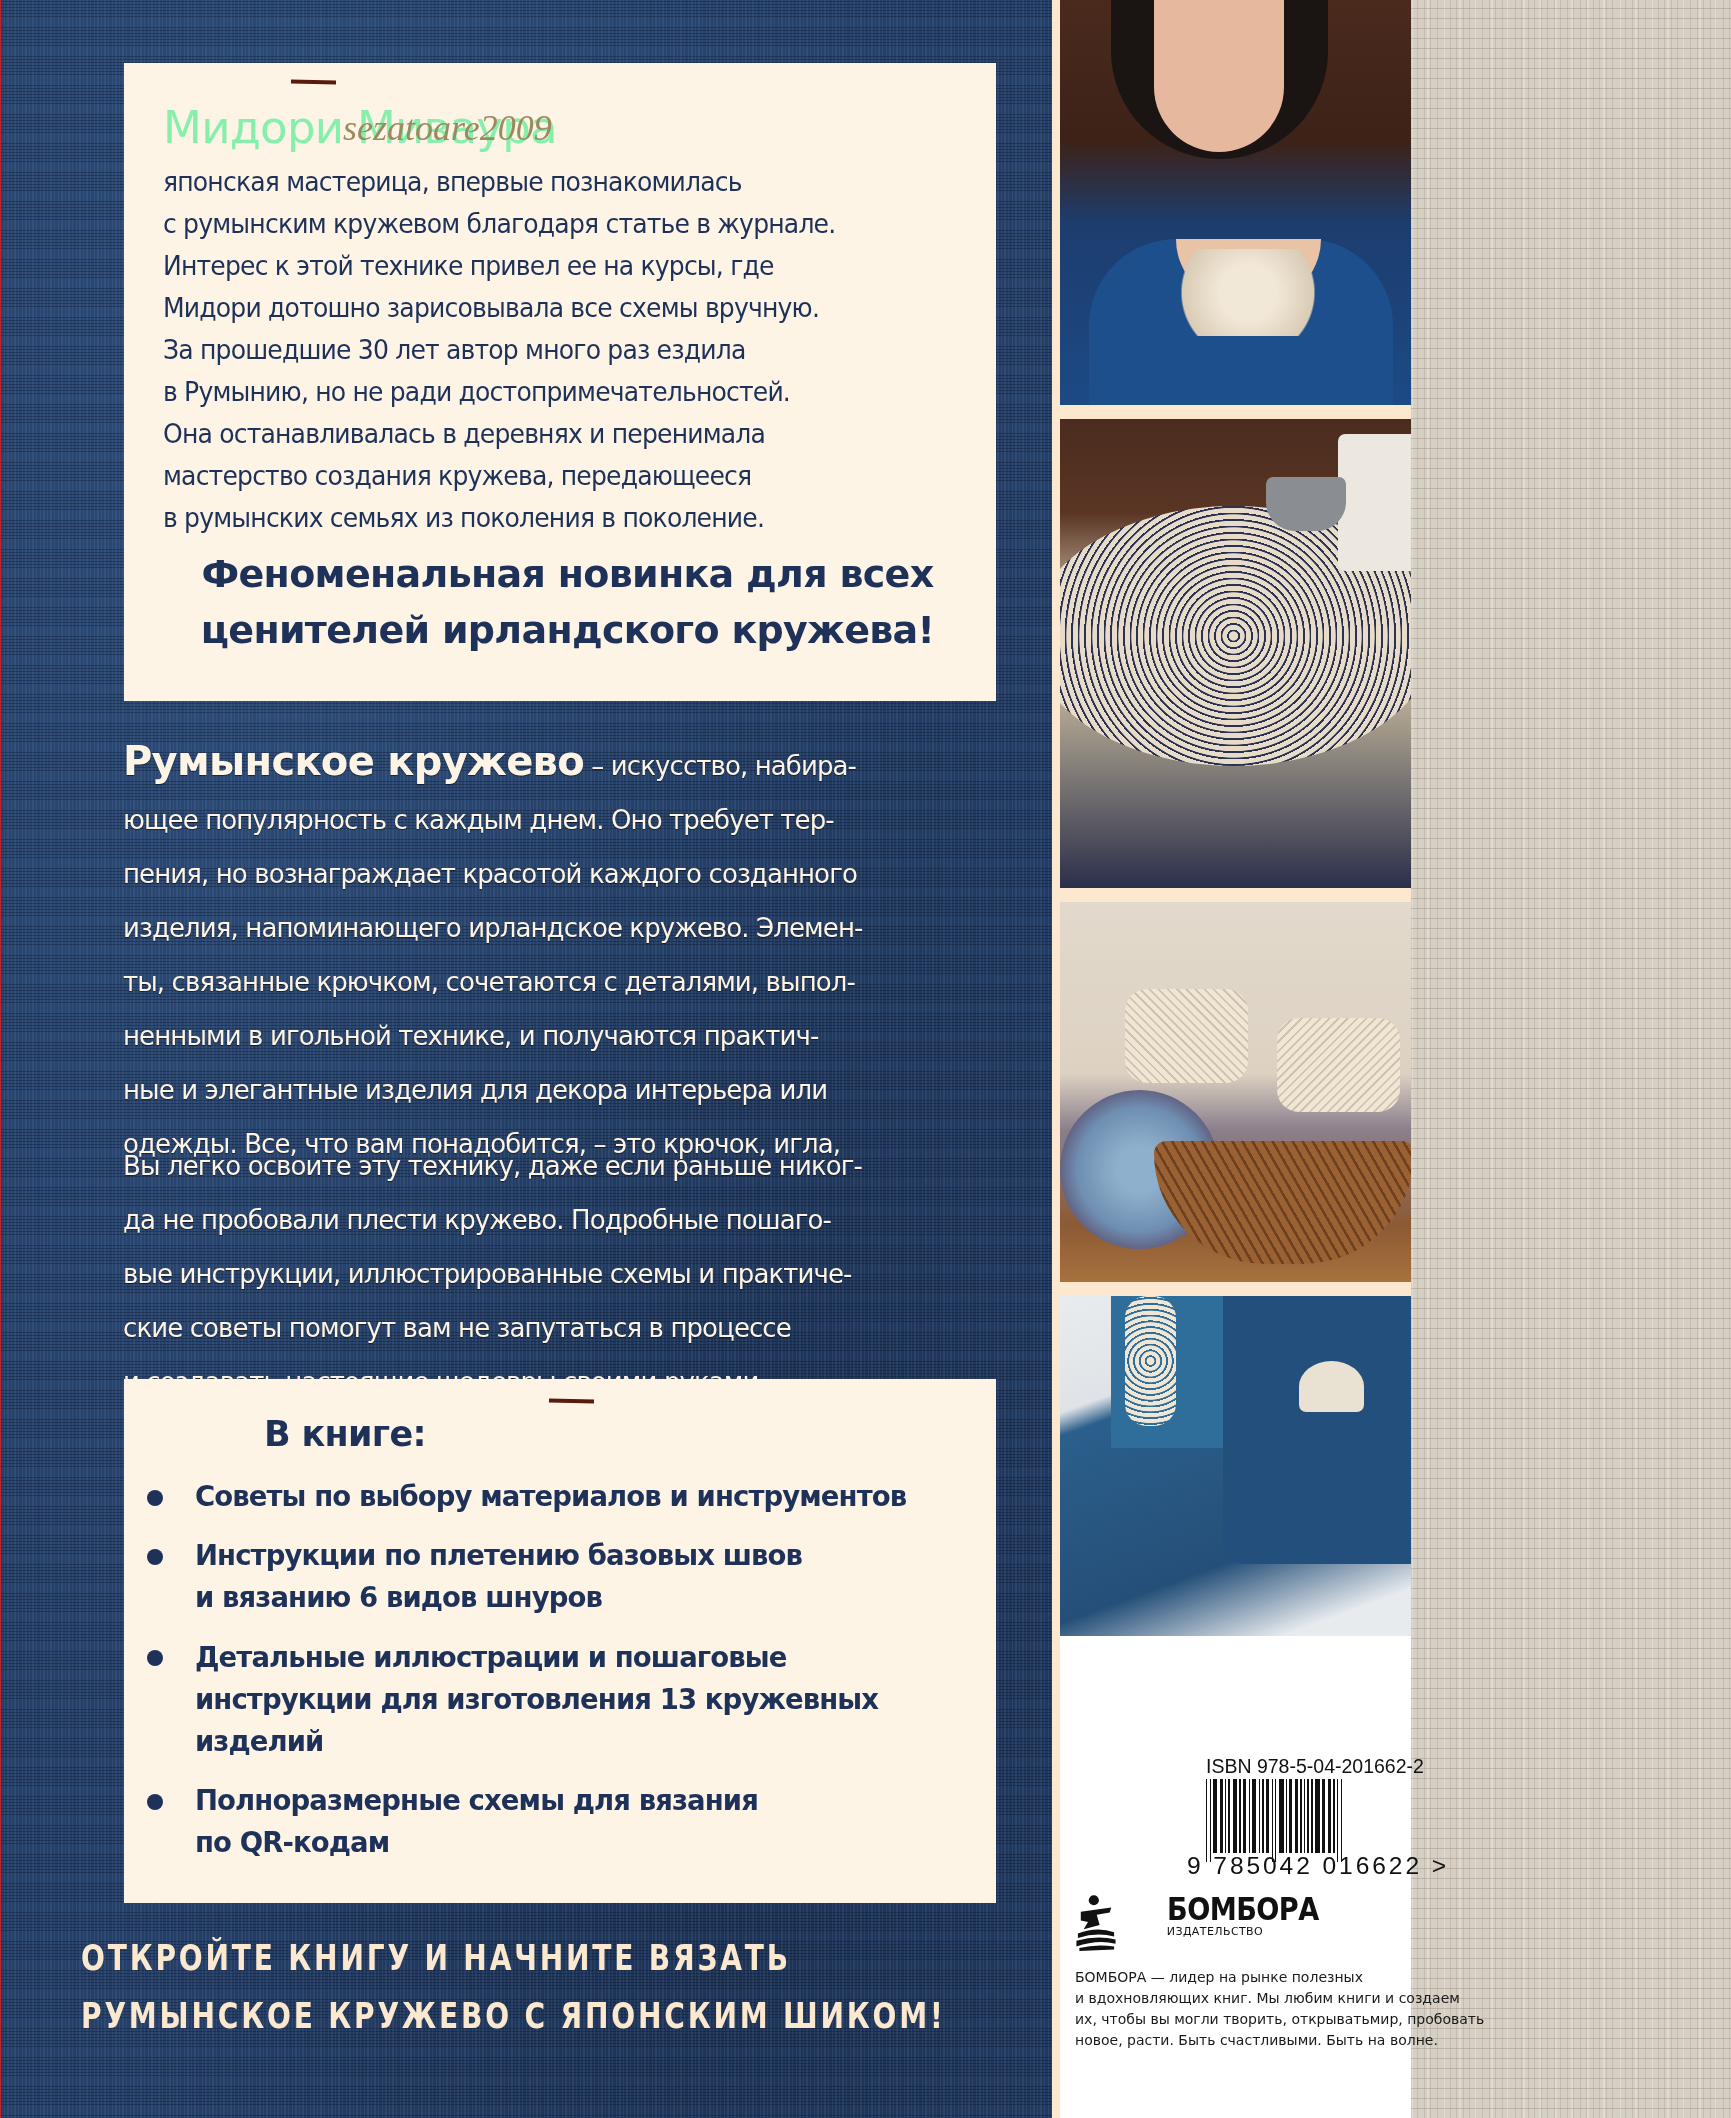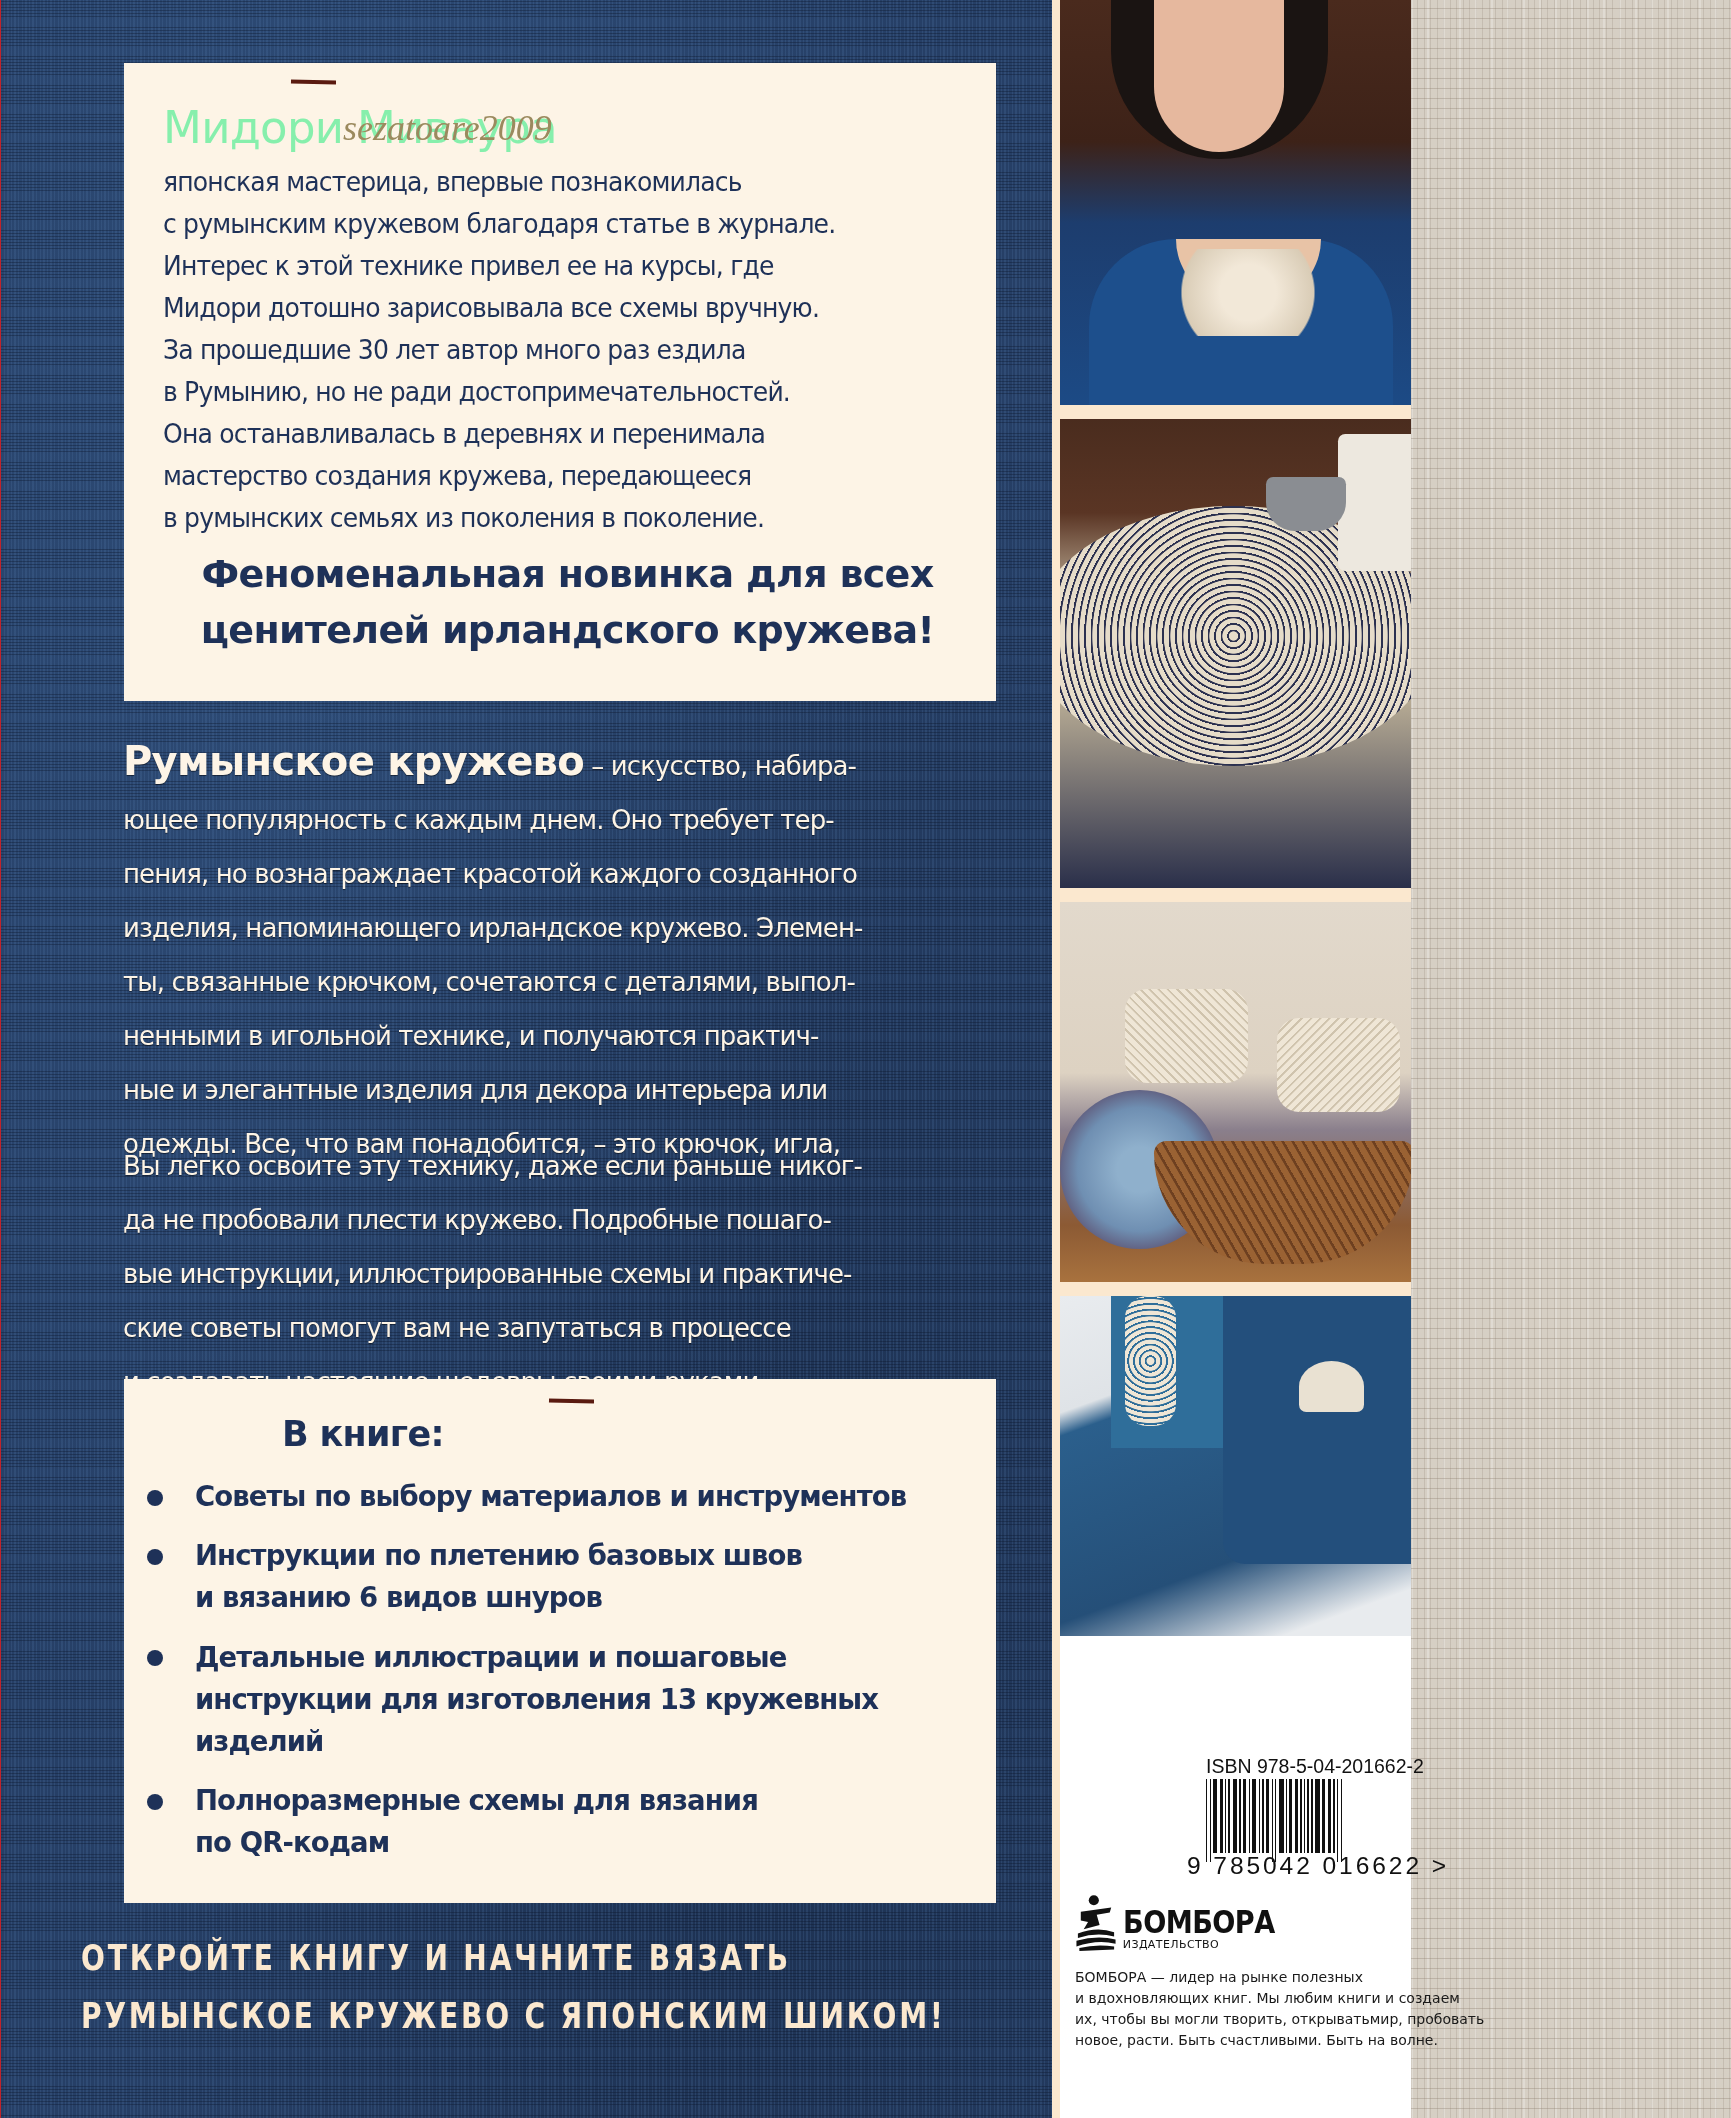--- a/index.html
+++ b/index.html
@@ -41,21 +41,21 @@
   .bio { position:absolute; left:163px; top:161px; width:832px; font-family:"DejaVu Sans", sans-serif; font-size:27px; line-height:42px; color:#1e3158; letter-spacing:-0.9px; transform:scaleX(0.93); transform-origin:left top; }
   .bio span { display:block; white-space:nowrap; }
   .tagline { position:absolute; left:141px; top:546px; width:853px; font-family:"DejaVu Sans", sans-serif; font-weight:bold; font-size:38px; line-height:56px; color:#1e3158; letter-spacing:-0.7px; text-align:center; }
   .tagline span { display:block; white-space:nowrap; }
 
   .desc { position:absolute; left:123px; top:734px; width:868px; color:#fdf4e6; font-family:"DejaVu Sans", sans-serif; font-size:26px; line-height:54px; letter-spacing:-0.9px; text-shadow:0 0.7px 0.7px rgba(0,0,0,0.5); }
   .desc span.line { display:block; white-space:nowrap; }
   .desc .lead { font-size:40px; font-weight:bold; letter-spacing:-0.7px; }
   .desc2 { top:1139px; }
 
-  .inbook-title { position:absolute; left:264px; top:1414px; font-family:"DejaVu Sans", sans-serif; font-weight:bold; font-size:35px; color:#1e3158; letter-spacing:-0.7px;margin-left:18px; }
+  .inbook-title { position:absolute; left:264px; top:1414px; font-family:"DejaVu Sans", sans-serif; font-weight:bold; font-size:35px; color:#1e3158; letter-spacing:-0.7px; }
   .features { position:absolute; left:141px; top:1475px; width:846px; margin:0; padding:0; list-style:none; }
   .features li { position:relative; padding-left:54px; margin-bottom:17.4px; font-family:"DejaVu Sans", sans-serif; font-weight:bold; font-size:27.5px; line-height:42px; color:#1e3158; letter-spacing:-0.9px; }
   .features li .bullet { position:absolute; left:5.8px; top:14.5px; width:16px; height:16px; border-radius:50%; background:#1e3158; }
   .features li .txt span { display:block; white-space:nowrap; }
 
   .cta { position:absolute; left:81px; top:1929px; font-family:"DejaVu Sans", sans-serif; font-weight:bold; font-size:36px; line-height:58px; color:#fbe8cf; letter-spacing:3.6px; transform:scaleX(0.78); transform-origin:left top; }
   .cta span { display:block; white-space:nowrap; }
 
   
   .photo { position:absolute; left:1060px; width:351px; overflow:hidden; }
@@ -65,21 +65,21 @@
   .photo-4 { top:1296px; height:340px; background:linear-gradient(160deg,#e9ecef 0%,#dfe3e7 25%,#2b5f8c 30%,#254f78 70%,#e8ebee 90%); }
   .photo-shape { position:absolute; }
 
   
   .barcode-area { position:absolute; left:1060px; top:1636px; width:351px; height:483px; background:#ffffff; }
   .isbn { position:absolute; left:1206px; top:1755px; font-family:"Liberation Sans", sans-serif; font-size:19.5px; color:#111; white-space:nowrap; }
   .barcode { position:absolute; left:1206px; top:1779px; width:171px; height:74px; display:flex; align-items:flex-start; }
   .barcode i { display:block; height:100%; background:#111; margin-right:2.2px; }
   .ean { position:absolute; left:1187px; top:1852px; font-family:"Liberation Sans", sans-serif; font-size:24.6px; color:#111; letter-spacing:2.9px; white-space:nowrap; }
 
-  .logo { position:absolute; left:1075px; top:1893px; display:flex; align-items:flex-end; }
+  .logo { position:absolute; left:1075px; top:1893px; display:flex; align-items:flex-start;gap:44px; }
   .logo-mark { width:42px; height:58px; position:relative; }
   .logo-text { margin-left:5.8px; }
   .logo-name { font-family:"DejaVu Sans", sans-serif; font-weight:bold; font-size:32px; color:#111; letter-spacing:-0.7px; line-height:32px; transform:scaleX(0.85); transform-origin:left top; }
   .logo-sub { font-family:"DejaVu Sans", sans-serif; font-weight:normal; font-size:11px; color:#111; letter-spacing:0.4px; }
   .publisher-blurb { position:absolute; left:1075px; top:1967px; width:333px; font-family:"DejaVu Sans", sans-serif; font-size:14px; line-height:21px; color:#1a1a1a; }
   .publisher-blurb span { display:block; white-space:nowrap; }
 </style>
 </head>
 <body>
 

